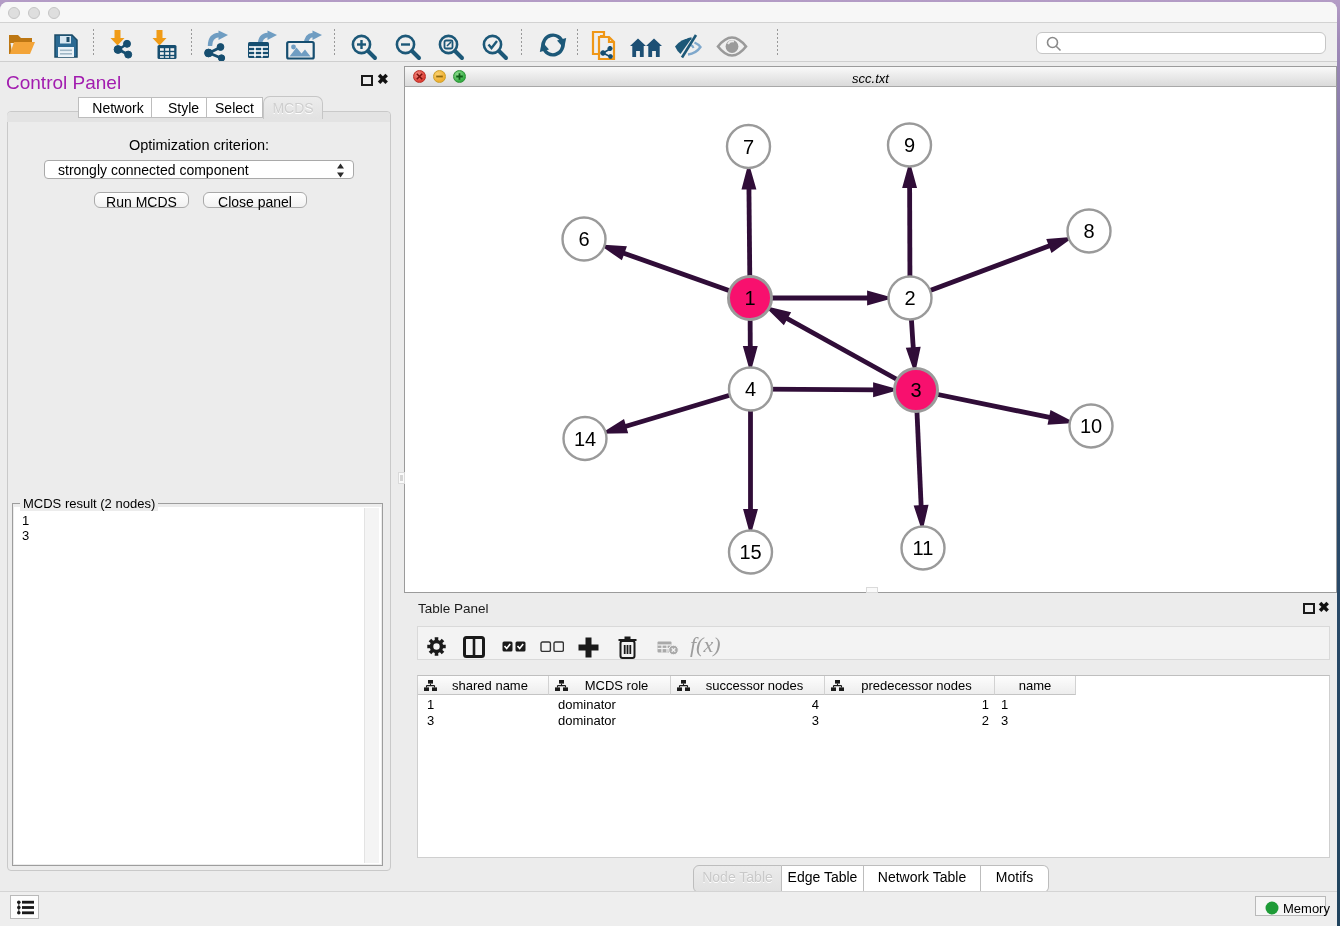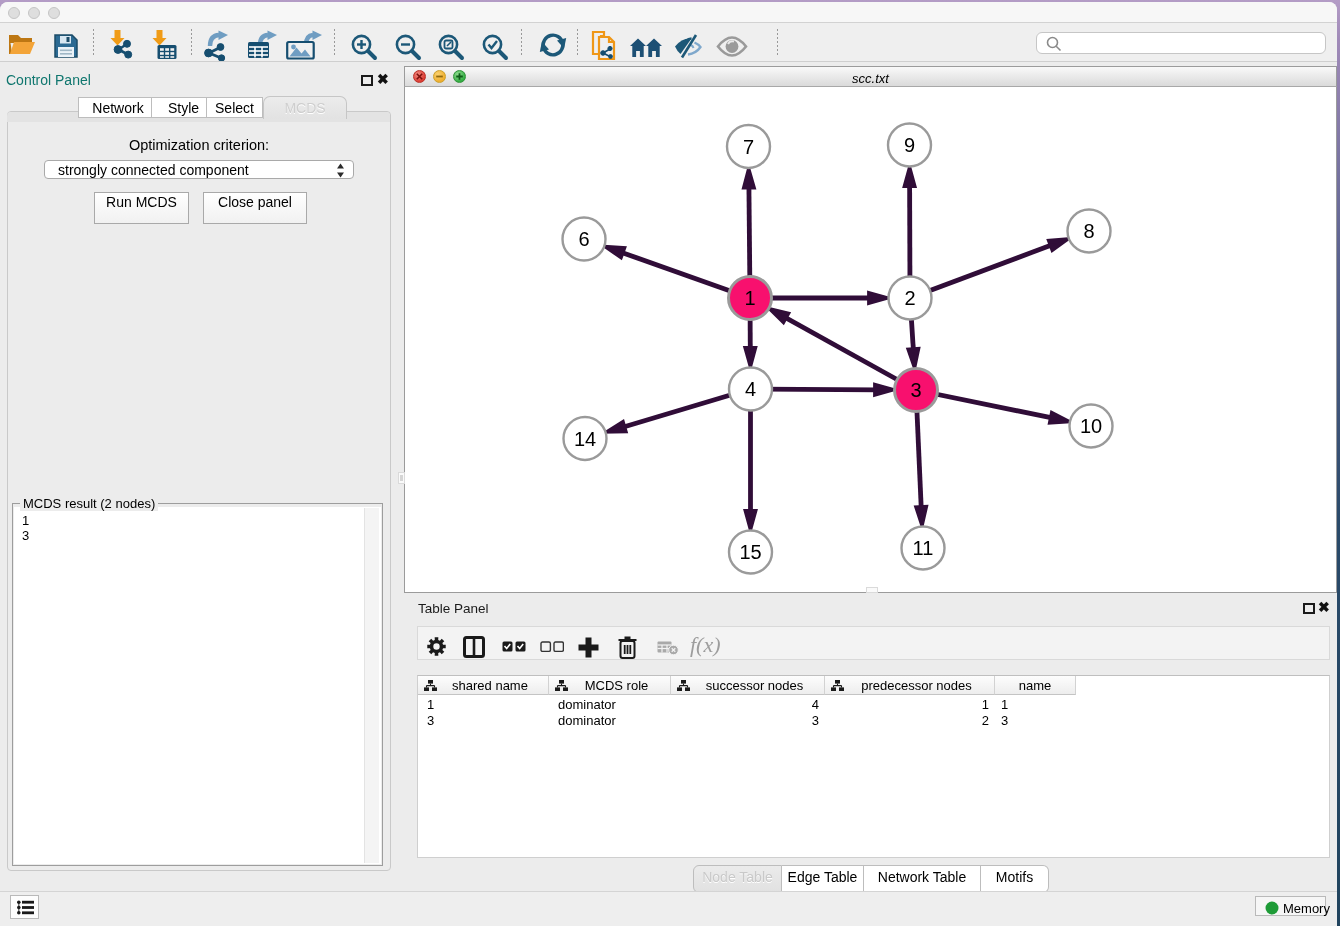--- a/index.html
+++ b/index.html
@@ -6,30 +6,30 @@
 html,body { width:1340px; height:926px; overflow:hidden; }
 body { font-family:"Liberation Sans", sans-serif; background:linear-gradient(180deg,#b49cc6 0px,#a08ab8 40px,#5b6390 260px,#2a4a6a 520px,#21445e 926px); position:relative; }
 #win { position:absolute; left:0; top:2px; width:1337px; height:924px; background:#ececec; border-radius:8px 8px 2px 0; }
 #titlebar { position:absolute; left:0; top:2px; width:1337px; height:20.5px; background:#f7f7f7; border-bottom:1px solid #d2d2d2; border-radius:8px 8px 0 0; }
 .tlc { position:absolute; top:4.5px; width:12px; height:12px; border-radius:50%; background:#dedede; border:1px solid #c5c5c5; }
 #title-text { position:absolute; top:3px; left:0; width:1337px; text-align:center; font-size:13.5px; color:#9b9b9b; }
 #toolbar { position:absolute; left:0; top:23px; width:1337px; height:39px; background:#efefef; border-bottom:1px solid #cfcfcf; }
 .tsep { position:absolute; top:6px; height:28px; width:1px; background-image:linear-gradient(#999 40%, transparent 40%); background-size:1px 4px; }
 .ticon { position:absolute; top:11px; }
 #searchbox { position:absolute; left:1036px; top:32px; width:290px; height:22px; background:#fff; border:1px solid #c6c6c6; border-radius:6px; }
-#cp-title { position:absolute; left:6px; top:72px; font-size:14px; color:#0f766e; }
+#cp-title { position:absolute; left:6px; top:72px; font-size:19px; color:#a21caf; }
 .float-ico { position:absolute; width:12px; height:11px; border:2px solid #1a1a1a; }
 .x-ico { position:absolute; font-size:14px; font-weight:bold; color:#111; }
 #cp-body { position:absolute; left:7px; top:111px; width:384px; height:760px; background:#ececec; border:1px solid #c9c9c9; border-radius:4px; }
 #cp-band { position:absolute; left:7px; top:112px; width:383px; height:10px; background:#e3e3e3; border-radius:4px 4px 0 0; }
 .cptab { position:absolute; top:97px; height:21px; background:#fff; border:1px solid #bdbdbd; font-size:14px; text-align:center; color:#000; padding-top:2px; z-index:3; }
 #tab-mcds { top:96px; height:23px; background:linear-gradient(#ececec,#e2e2e2); color:#cecece; text-shadow:0 1px 0 #fff; border-radius:7px 7px 0 0; border-color:#c6c6c6; border-bottom:none; padding-top:3px; }
 #opt-label { position:absolute; left:7px; top:137px; width:384px; text-align:center; font-size:14.5px; color:#000; }
 #opt-select { position:absolute; left:44px; top:160px; width:310px; height:19px; background:#fff; border:1px solid #a9a9a9; border-radius:4px; font-size:14px; padding:1px 0 0 13px; color:#000; }
-.btn { position:absolute; top:192px; height:32px; background:linear-gradient(#ffffff,#f1f1f1); border:1px solid #a9a9a9; border-radius:0; font-size:14px; text-align:center; padding-top:1px; color:#000; }
+.btn { position:absolute; top:192px; height:16px; background:linear-gradient(#ffffff,#f1f1f1); border:1px solid #a9a9a9; border-radius:6px; font-size:14px; text-align:center; padding-top:1px; color:#000; }
 #fieldset { position:absolute; left:12px; top:503px; width:371px; height:363px; border:1px solid #9d9d9d; }
 #fs-legend { position:absolute; left:20px; top:496px; background:#ececec; font-size:13px; padding:0 3px; z-index:2; color:#000; }
 #fs-inner { position:absolute; left:14px; top:507px; width:367px; height:357px; background:#fff; font-size:13px; line-height:15px; padding:6px 0 0 8px; }
 #fs-scroll { position:absolute; left:364px; top:508px; width:15px; height:355px; background:#f4f4f4; border-left:1px solid #e3e3e3; }
 #netwin { position:absolute; left:404px; top:66px; width:933px; height:527px; border:1px solid #9b9b9b; background:#fff; }
 #net-titlebar { position:absolute; left:404px; top:66px; width:933px; height:21px; background:linear-gradient(#f9f9f9,#dadada); border:1px solid #9b9b9b; border-bottom:1px solid #a8a8a8; }
 #net-title { position:absolute; top:71px; left:404px; width:933px; text-align:center; font-size:13px; color:#000;font-style:italic; }
 .traffic { position:absolute; top:70px; width:13px; height:13px; border-radius:50%; }
 #splitter-v { position:absolute; left:398px; top:472px; width:7px; height:12px; background:#fafafa; border:1px solid #dadada; }
 #splitter-v::after { content:""; position:absolute; left:1px; top:2px; width:3px; height:6px; background:#d5d5d5; }
@@ -195,21 +195,21 @@
   </svg>
 </div>
 <div id="cp-title">Control Panel</div>
 <div class="float-ico" style="left:361px; top:75px;"></div>
 <div class="x-ico" style="left:377px; top:71px;">✖</div>
 <div id="cp-body"></div>
 <div id="cp-band"></div>
 <div class="cptab" style="left:78px; width:80px;">Network</div>
 <div class="cptab" style="left:151px; width:65px;">Style</div>
 <div class="cptab" style="left:206px; width:57px;">Select</div>
-<div class="cptab" id="tab-mcds" style="left:263px; width:84px;">MCDS</div>
+<div class="cptab" id="tab-mcds" style="left:263px; width:60px;">MCDS</div>
 <div id="opt-label">Optimization criterion:</div>
 <div id="opt-select">strongly connected component
   <svg style="position:absolute;right:8px;top:2px;" width="9" height="15" viewBox="0 0 9 15">
     <polygon points="4.5,0.5 8,5.5 1,5.5" fill="#2b2b2b"></polygon>
     <polygon points="4.5,14.5 8,9.5 1,9.5" fill="#2b2b2b"></polygon>
   </svg>
 </div>
 <div class="btn" style="left:94px; width:95px;">Run MCDS</div>
 <div class="btn" style="left:203px; width:104px;">Close panel</div>
 <div id="fieldset"></div>

